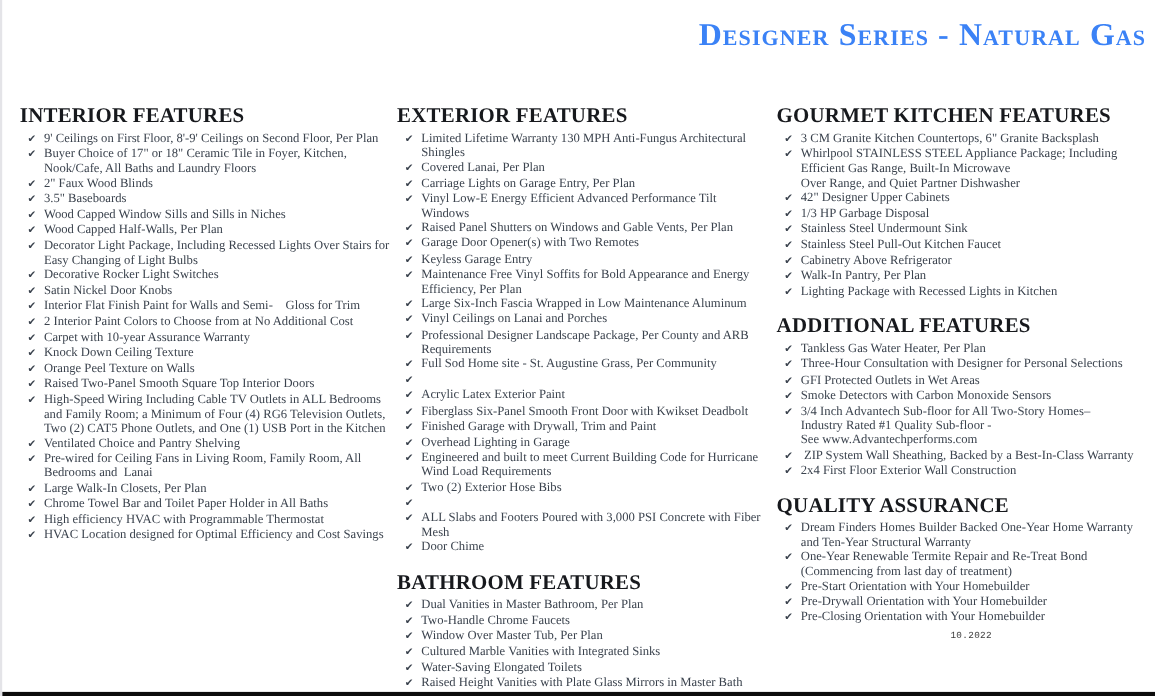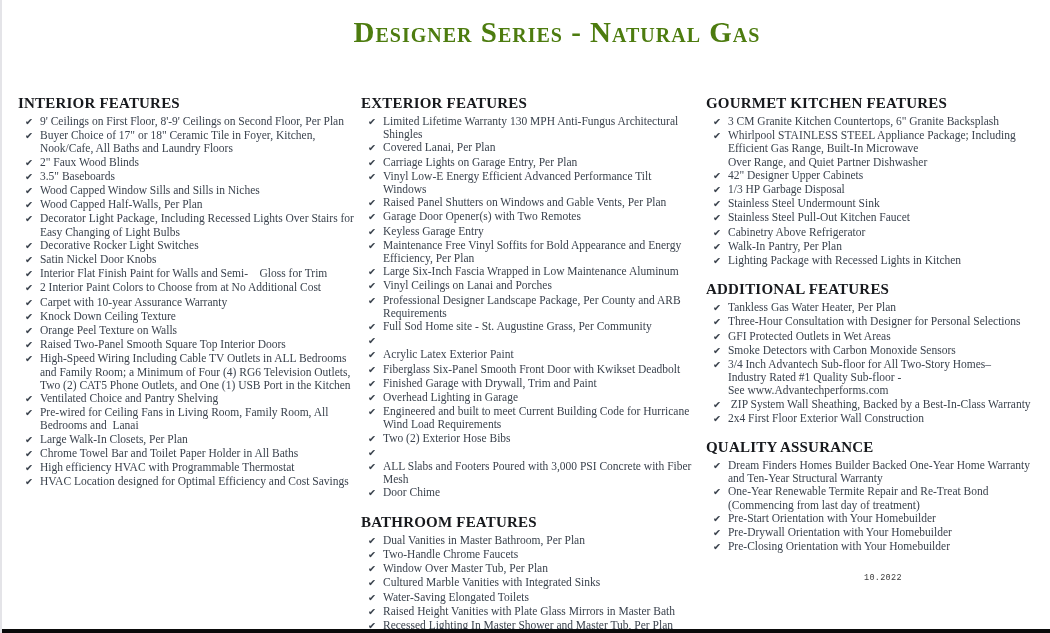--- a/index.html
+++ b/index.html
@@ -1,30 +1,30 @@
 <!DOCTYPE html>
 <html><head>
 <meta charset="utf-8">
 <style>
   html,body{margin:0;padding:0;background:#ffffff;}
   .page{
     position:relative;width:1050px;height:633px;background:#ffffff;overflow:hidden;
     font-family:"Liberation Serif", serif;border-left:2px solid #e4e4e8;box-sizing:border-box;
   }
   .doc-title{
-    position:absolute;top:16px;left:70px;right:8px;text-align:center;
-    font-variant:small-caps;font-weight:bold;font-size:29px;letter-spacing:1px;color:#4d7c0f;
+    position:absolute;top:16px;left:70px;right:8px;text-align:right;
+    font-variant:small-caps;font-weight:bold;font-size:29px;letter-spacing:1px;color:#3b82f6;
   }
   .col{position:absolute;top:95px;}
   .col-0{left:16px;width:338px;}
   .col-1{left:359px;width:344px;}
   .col-2{left:704px;width:344px;}
   .section{margin-bottom:13px;}
   .heading{
-    font-size:15px;font-weight:bold;color:#17191d;letter-spacing:.2px;margin-bottom:3px;
+    font-size:19px;font-weight:bold;color:#17191d;letter-spacing:.2px;margin-bottom:3px;
   }
   .item{
     display:flex;gap:7px;padding-left:7px;color:#3b434e;
     font-size:11.5px;line-height:13.2px;align-items:flex-start;
   }
   .check{flex:0 0 auto;font-size:9.5px;line-height:13.2px;color:#3b434e;padding-top:1px;}
   .item-text{white-space:pre-wrap;}
   .revision{
     position:absolute;left:862px;top:573px;font-size:8.5px;color:#3c3c3c;
     font-family:Liberation Mono, monospace;letter-spacing:.3px;

